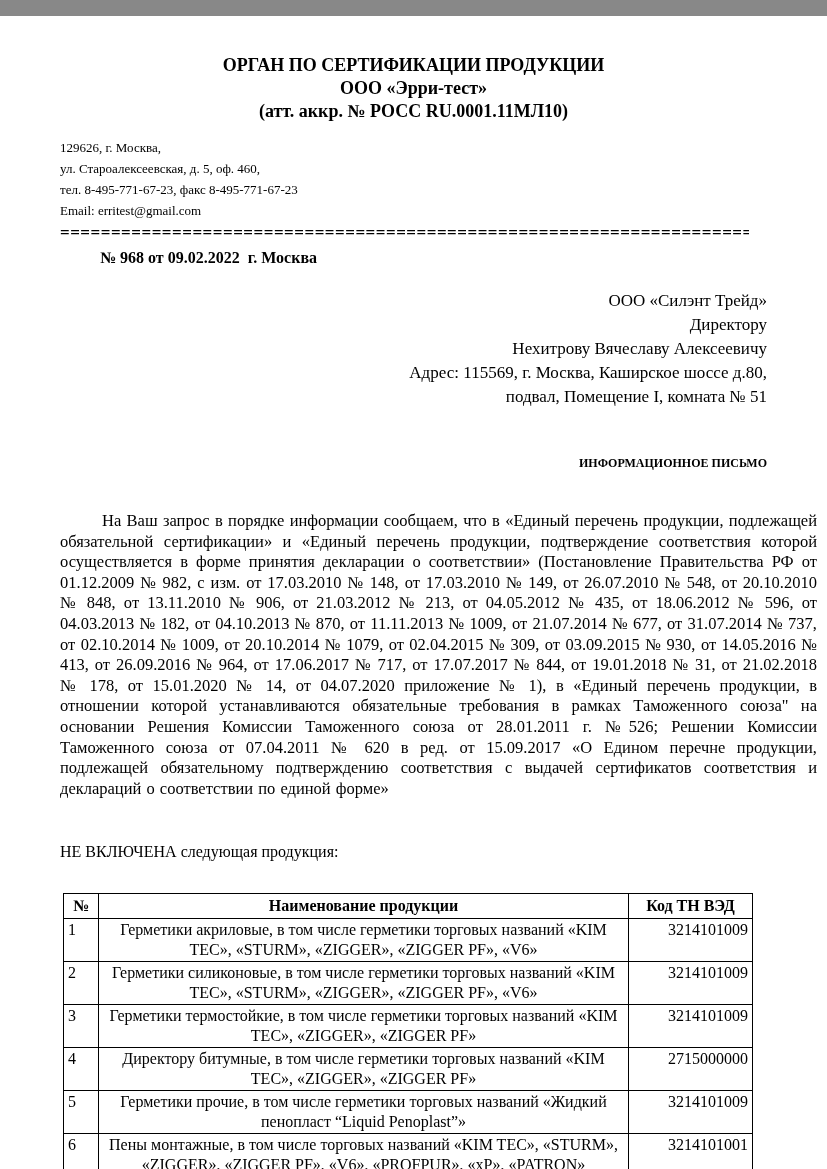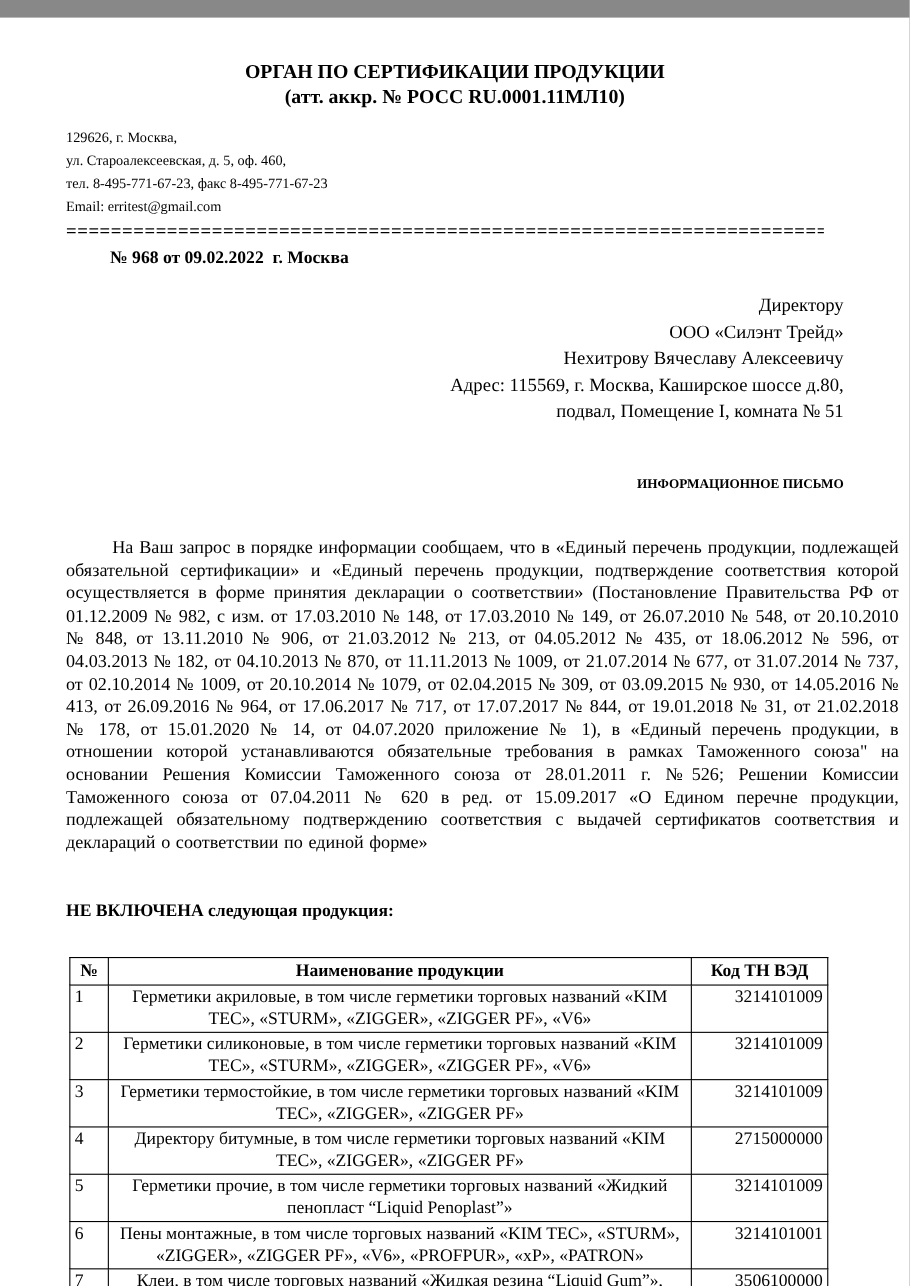--- a/index.html
+++ b/index.html
@@ -63,21 +63,21 @@
     margin-top:36px;
     margin-right:-50px; 
     text-align:justify;
     text-indent:42px;
     font-size:16.5px;
     line-height:20.6px;
     word-spacing:1px;
   }
   .section-heading{
     margin-top:44px;
-    font-weight:bold;
+    font-weight:normal;
     font-size:16px;
   }
   table.products{
     margin-top:32px;
     margin-left:3px;
     border-collapse:collapse;
     width:689px;
     table-layout:fixed;
     font-size:16px;
     line-height:20px;
@@ -100,37 +100,38 @@
   td.cell-name{padding-left:13px;padding-right:10px;text-align:center;}
   td.cell-code{text-align:right;}
 </style>
 </head>
 <body>
 
 <div class="page">
 
   <div class="letterhead">
     <div>ОРГАН ПО СЕРТИФИКАЦИИ ПРОДУКЦИИ</div>
+    <div>ООО «Эрри-тест»</div>
     <div>(атт. аккр. № РОСС RU.0001.11МЛ10)</div>
   </div>
 
   <div class="sender">
     <div>129626, г. Москва,</div>
     <div>ул. Староалексеевская, д. 5, оф. 460,</div>
     <div>тел. 8-495-771-67-23, факс 8-495-771-67-23</div>
     <div>Email: erritest@gmail.com</div>
   </div>
 
   <div class="separator">==========================================================================================</div>
 
   <div class="ref-line">№ 968 от 09.02.2022  г. Москва</div>
 
   <div class="recipient">
+    <div>ООО «Силэнт Трейд»</div>
     <div>Директору</div>
-    <div>ООО «Силэнт Трейд»</div>
     <div>Нехитрову Вячеславу Алексеевичу</div>
     <div>Адрес: 115569, г. Москва, Каширское шоссе д.80,</div>
     <div>подвал, Помещение I, комната № 51</div>
   </div>
 
   <div class="letter-title">ИНФОРМАЦИОННОЕ ПИСЬМО</div>
 
   <div class="body-par">На Ваш запрос в порядке информации сообщаем, что в «Единый перечень продукции, подлежащей обязательной сертификации» и «Единый перечень продукции, подтверждение соответствия которой осуществляется в форме принятия декларации о соответствии» (Постановление Правительства РФ от 01.12.2009 № 982, с изм. от 17.03.2010 № 148, от 17.03.2010 № 149, от 26.07.2010 № 548, от 20.10.2010 № 848, от 13.11.2010 № 906, от 21.03.2012 № 213, от 04.05.2012 № 435, от 18.06.2012 № 596, от 04.03.2013 № 182, от 04.10.2013 № 870, от 11.11.2013 № 1009, от 21.07.2014 № 677, от 31.07.2014 № 737, от 02.10.2014 № 1009, от 20.10.2014 № 1079, от 02.04.2015 № 309, от 03.09.2015 № 930, от 14.05.2016 № 413, от 26.09.2016 № 964, от 17.06.2017 № 717, от 17.07.2017 № 844, от 19.01.2018 № 31, от 21.02.2018 № 178, от 15.01.2020 № 14,  от 04.07.2020 приложение № 1), в «Единый перечень продукции, в отношении которой устанавливаются обязательные требования в рамках Таможенного союза" на основании Решения Комиссии Таможенного союза от 28.01.2011 г. №526; Решении Комиссии Таможенного союза от 07.04.2011 № 620 в ред. от 15.09.2017 «О Едином перечне продукции, подлежащей обязательному подтверждению соответствия с выдачей сертификатов соответствия и деклараций о соответствии по единой форме»</div>
 
   <div class="section-heading">НЕ ВКЛЮЧЕНА следующая продукция:</div>

